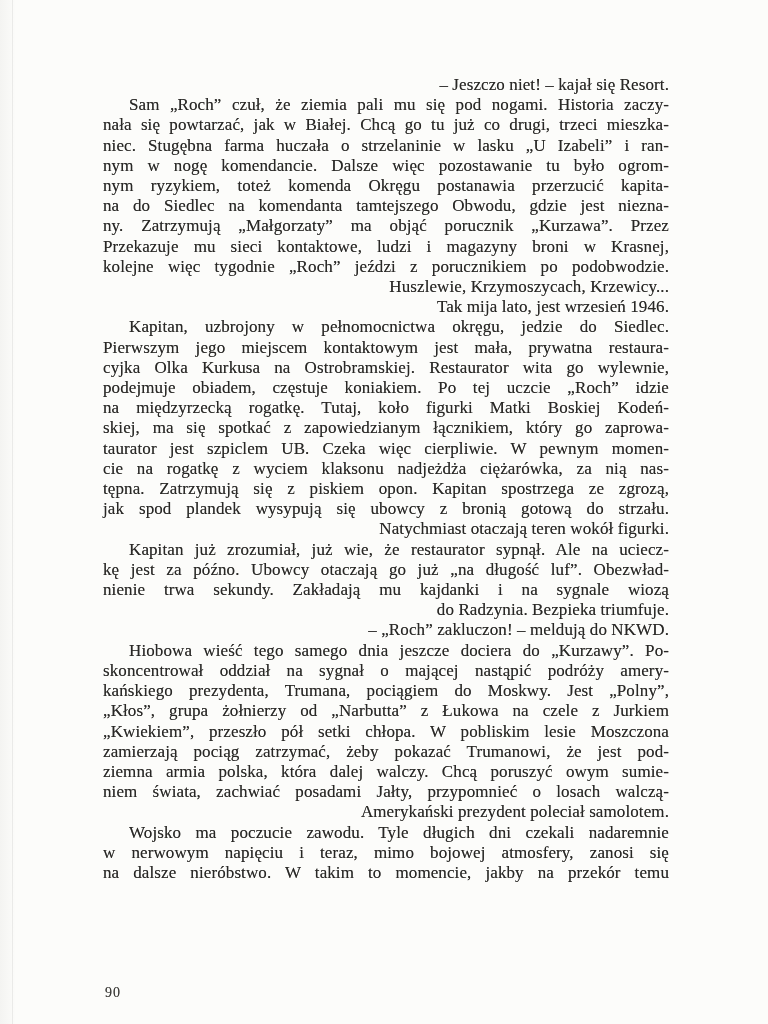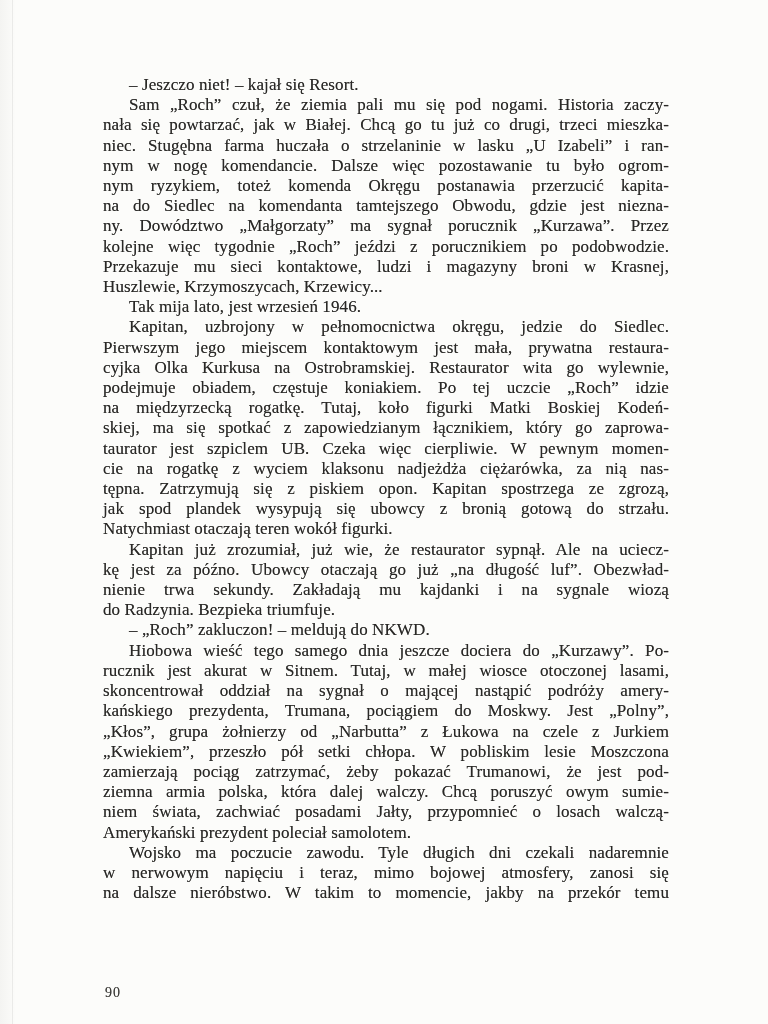--- a/index.html
+++ b/index.html
@@ -36,21 +36,21 @@
     width: 566px;
     padding-top: 75px;
     color: #292826;
     text-shadow: 0 0 0.4px rgba(40,40,38,0.55);
   }
   .para { margin: 0; }
   .line {
     font-size: 17px;
     line-height: 20.2px;
     letter-spacing: 0.1px;
-    text-align: left;
+    text-align: right;
   }
   .line.just {
     text-align: justify;
     text-align-last: justify;
   }
   .line.indent { text-indent: 26px; }
   .page-number {
     position: absolute;
     left: 105px;
     top: 985px;
@@ -71,23 +71,23 @@
       <div class="para">
         <div class="line indent">– Jeszczo niet! – kajał się Resort.</div>
       </div>
       <div class="para">
         <div class="line indent just">Sam „Roch” czuł, że ziemia pali mu się pod nogami. Historia zaczy-</div>
         <div class="line just">nała się powtarzać, jak w Białej. Chcą go tu już co drugi, trzeci mieszka-</div>
         <div class="line just">niec. Stugębna farma huczała o strzelaninie w lasku „U Izabeli” i ran-</div>
         <div class="line just">nym w nogę komendancie. Dalsze więc pozostawanie tu było ogrom-</div>
         <div class="line just">nym ryzykiem, toteż komenda Okręgu postanawia przerzucić kapita-</div>
         <div class="line just">na do Siedlec na komendanta tamtejszego Obwodu, gdzie jest niezna-</div>
-        <div class="line just">ny. Dowództwo „Małgorzaty” ma sygnał porucznik „Kurzawa”. Przez</div>
+        <div class="line just">ny. Zatrzymują „Małgorzaty” ma objąć porucznik „Kurzawa”. Przez</div>
+        <div class="line just">Przekazuje mu sieci kontaktowe, ludzi i magazyny broni w Krasnej,</div>
         <div class="line just">kolejne więc tygodnie „Roch” jeździ z porucznikiem po podobwodzie.</div>
-        <div class="line just">Przekazuje mu sieci kontaktowe, ludzi i magazyny broni w Krasnej,</div>
         <div class="line">Huszlewie, Krzymoszycach, Krzewicy...</div>
       </div>
       <div class="para">
         <div class="line indent">Tak mija lato, jest wrzesień 1946.</div>
       </div>
       <div class="para">
         <div class="line indent just">Kapitan, uzbrojony w pełnomocnictwa okręgu, jedzie do Siedlec.</div>
         <div class="line just">Pierwszym jego miejscem kontaktowym jest mała, prywatna restaura-</div>
         <div class="line just">cyjka Olka Kurkusa na Ostrobramskiej. Restaurator wita go wylewnie,</div>
         <div class="line just">podejmuje obiadem, częstuje koniakiem. Po tej uczcie „Roch” idzie</div>
@@ -103,21 +103,20 @@
         <div class="line indent just">Kapitan już zrozumiał, już wie, że restaurator sypnął. Ale na uciecz-</div>
         <div class="line just">kę jest za późno. Ubowcy otaczają go już „na długość luf”. Obezwład-</div>
         <div class="line just">nienie trwa sekundy. Zakładają mu kajdanki i na sygnale wiozą</div>
         <div class="line">do Radzynia. Bezpieka triumfuje.</div>
       </div>
       <div class="para">
         <div class="line indent">– „Roch” zakluczon! – meldują do NKWD.</div>
       </div>
       <div class="para">
         <div class="line indent just">Hiobowa wieść tego samego dnia jeszcze dociera do „Kurzawy”. Po-</div>
-        <div class="line just">rucznik jest akurat w Sitnem. Tutaj, w małej wiosce otoczonej lasami,</div>
         <div class="line just">skoncentrował oddział na sygnał o mającej nastąpić podróży amery-</div>
         <div class="line just">kańskiego prezydenta, Trumana, pociągiem do Moskwy. Jest „Polny”,</div>
         <div class="line just">„Kłos”, grupa żołnierzy od „Narbutta” z Łukowa na czele z Jurkiem</div>
         <div class="line just">„Kwiekiem”, przeszło pół setki chłopa. W pobliskim lesie Moszczona</div>
         <div class="line just">zamierzają pociąg zatrzymać, żeby pokazać Trumanowi, że jest pod-</div>
         <div class="line just">ziemna armia polska, która dalej walczy. Chcą poruszyć owym sumie-</div>
         <div class="line just">niem świata, zachwiać posadami Jałty, przypomnieć o losach walczą-</div>
         <div class="line">Amerykański prezydent poleciał samolotem.</div>
       </div>
       <div class="para">

